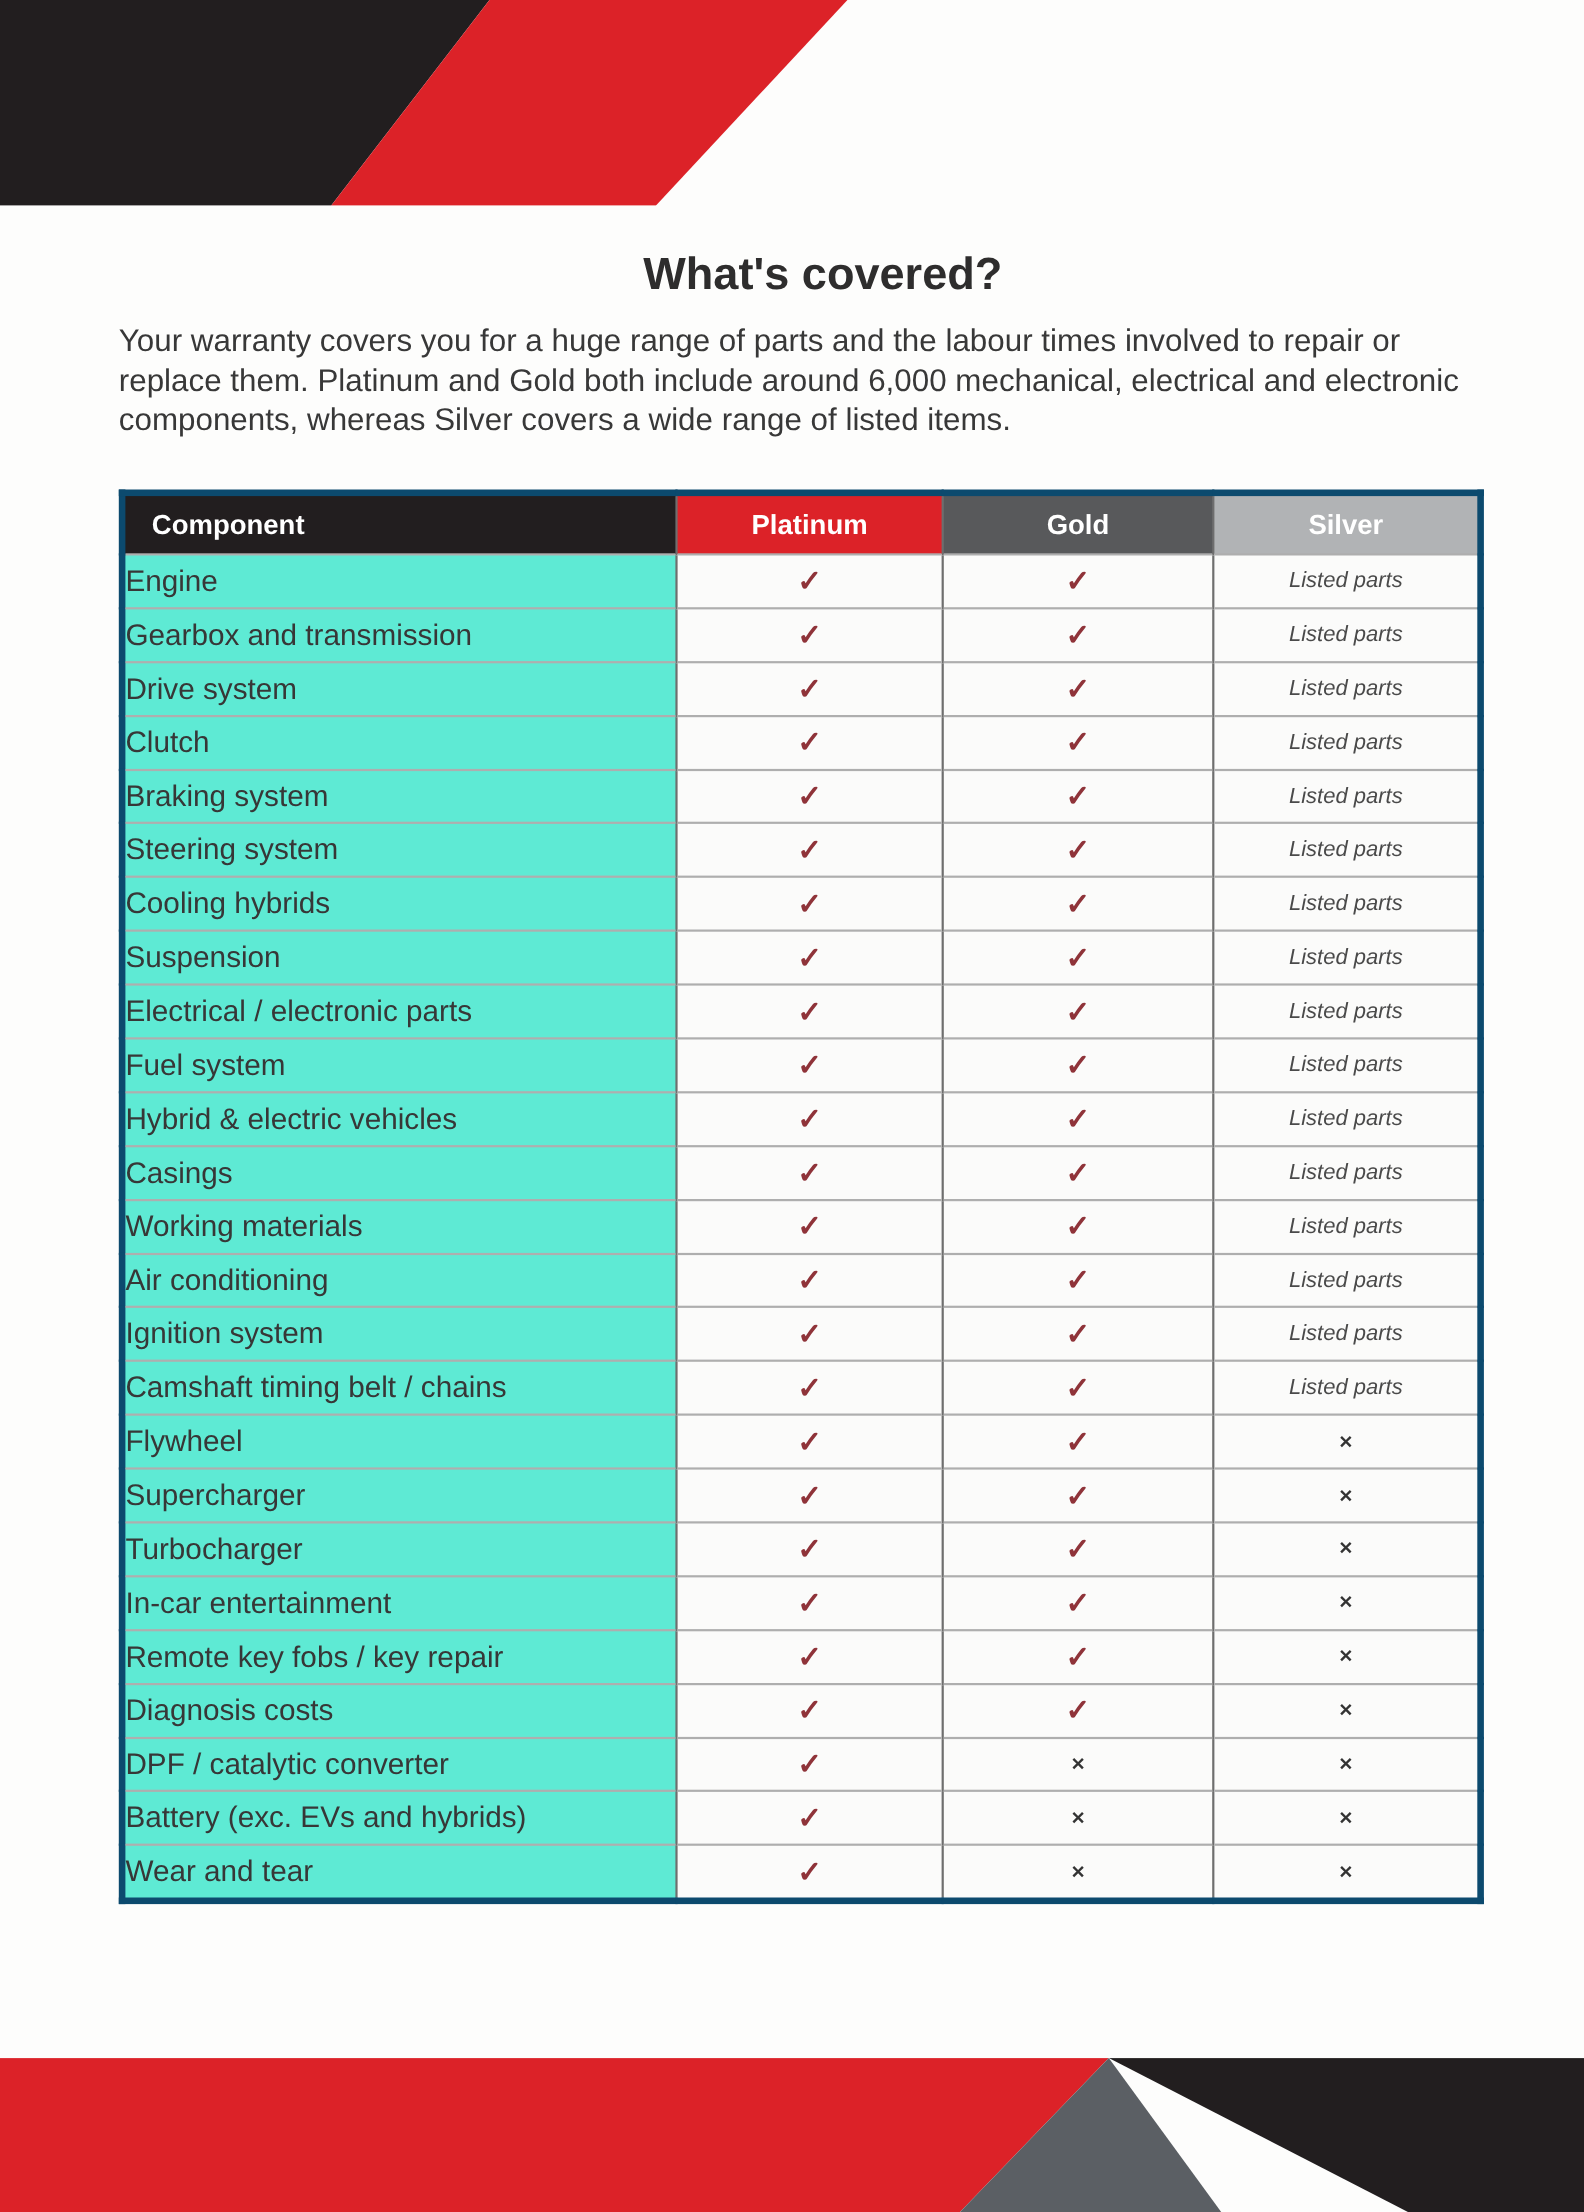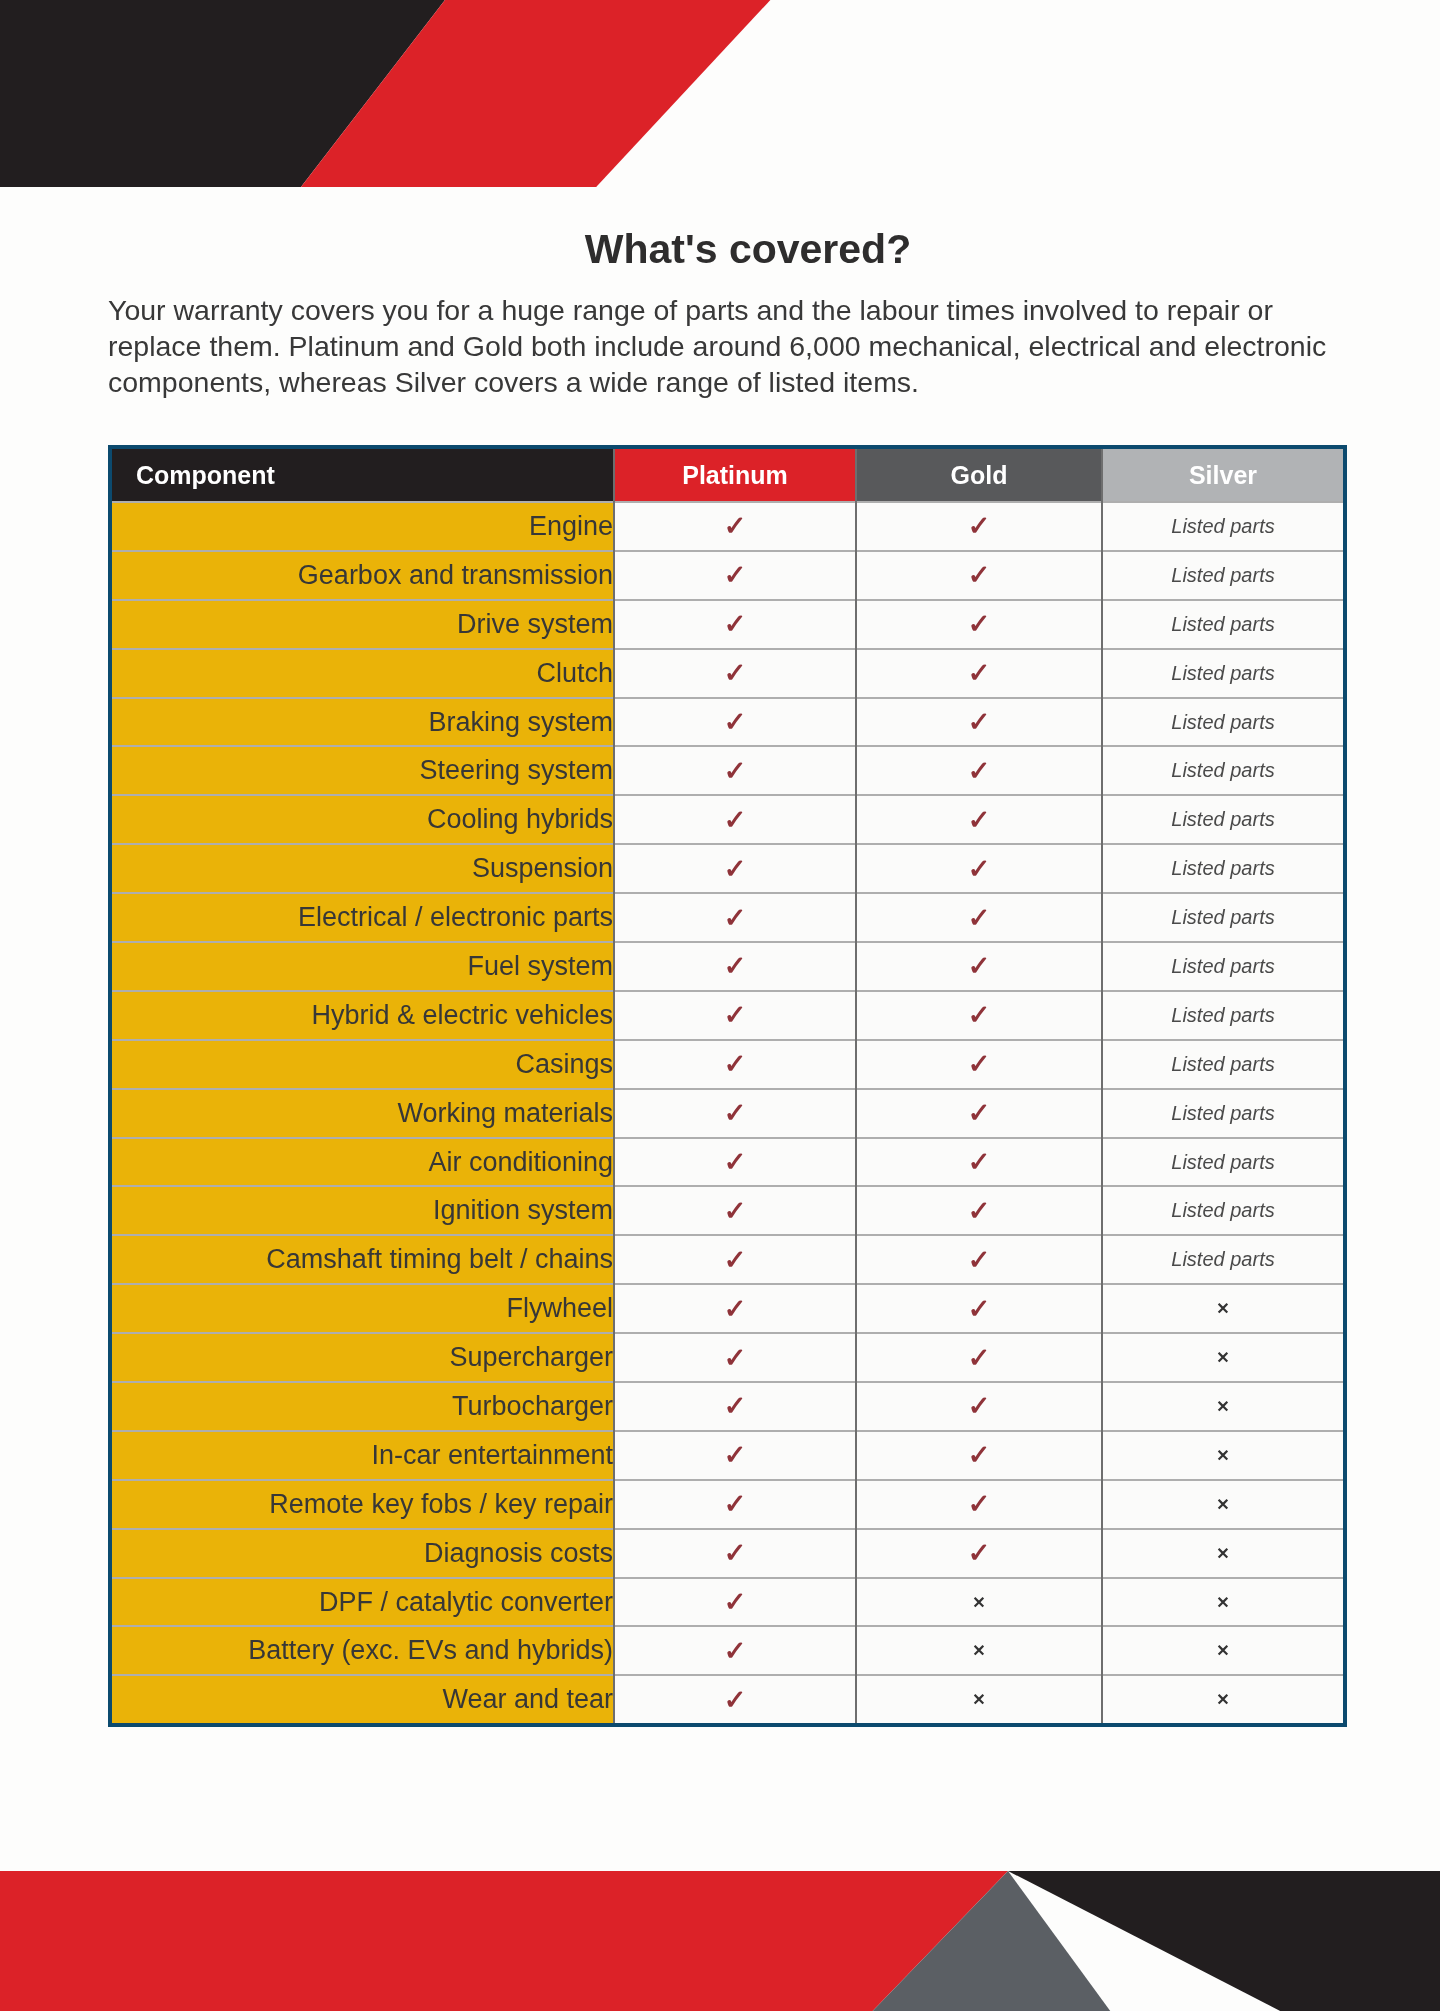--- a/index.html
+++ b/index.html
@@ -52,43 +52,43 @@
   }
   .intro{
     position:absolute;top:292px;left:108px;width:1258px;
     font-size:28.5px;line-height:36px;color:var(--text-dark);
   }
 
   
   .tablewrap{position:absolute;top:445px;left:108px;}
   table.coverage{
     border-collapse:collapse;table-layout:fixed;width:1235px;
-    border:4px solid #0c4a6e;
+    border:6px solid #0c4a6e;
   }
   table.coverage col.c1{width:504px;}
   table.coverage col.c2{width:242px;}
   table.coverage col.c3{width:246px;}
   table.coverage col.c4{width:243px;}
   table.coverage th{
     height:52px;color:#ffffff;font-size:25px;font-weight:bold;
     text-align:center;padding:0;border-left:2px solid #6e6e6e;
   }
   table.coverage th:first-child{border-left:none;text-align:left;padding-left:24px;}
   th.h-component{background:var(--brand-black);}
   th.h-platinum{background:var(--brand-red);}
   th.h-gold{background:var(--gold-gray);}
   th.h-silver{background:var(--silver-gray);}
   table.coverage td{
     height:46.9px;padding:0;border-top:2px solid #aeaeae;
     border-left:2px solid #6e6e6e;vertical-align:middle;
   }
   table.coverage td:first-child{border-left:none;}
   td.comp{
-    background:#eab308;color:#373737;font-size:27px;
-    text-align:right;padding-left:24px;
+    background:#5eead4;color:#373737;font-size:27px;
+    text-align:left;padding-left:24px;
   }
   td.val{background:#fbfbfa;text-align:center;}
   td.val.check{color:var(--check-red);font-size:27px;font-weight:bold;}
   td.val.cross{color:#333333;font-size:16px;font-weight:bold;}
   td.val.listed{color:#4a4a4a;font-size:20px;font-style:italic;}
 
   
   .band-bottom{position:absolute;top:1871px;left:0;width:1440px;height:140px;}
   .band-bottom .red{
     position:absolute;inset:0;background:var(--brand-red);

